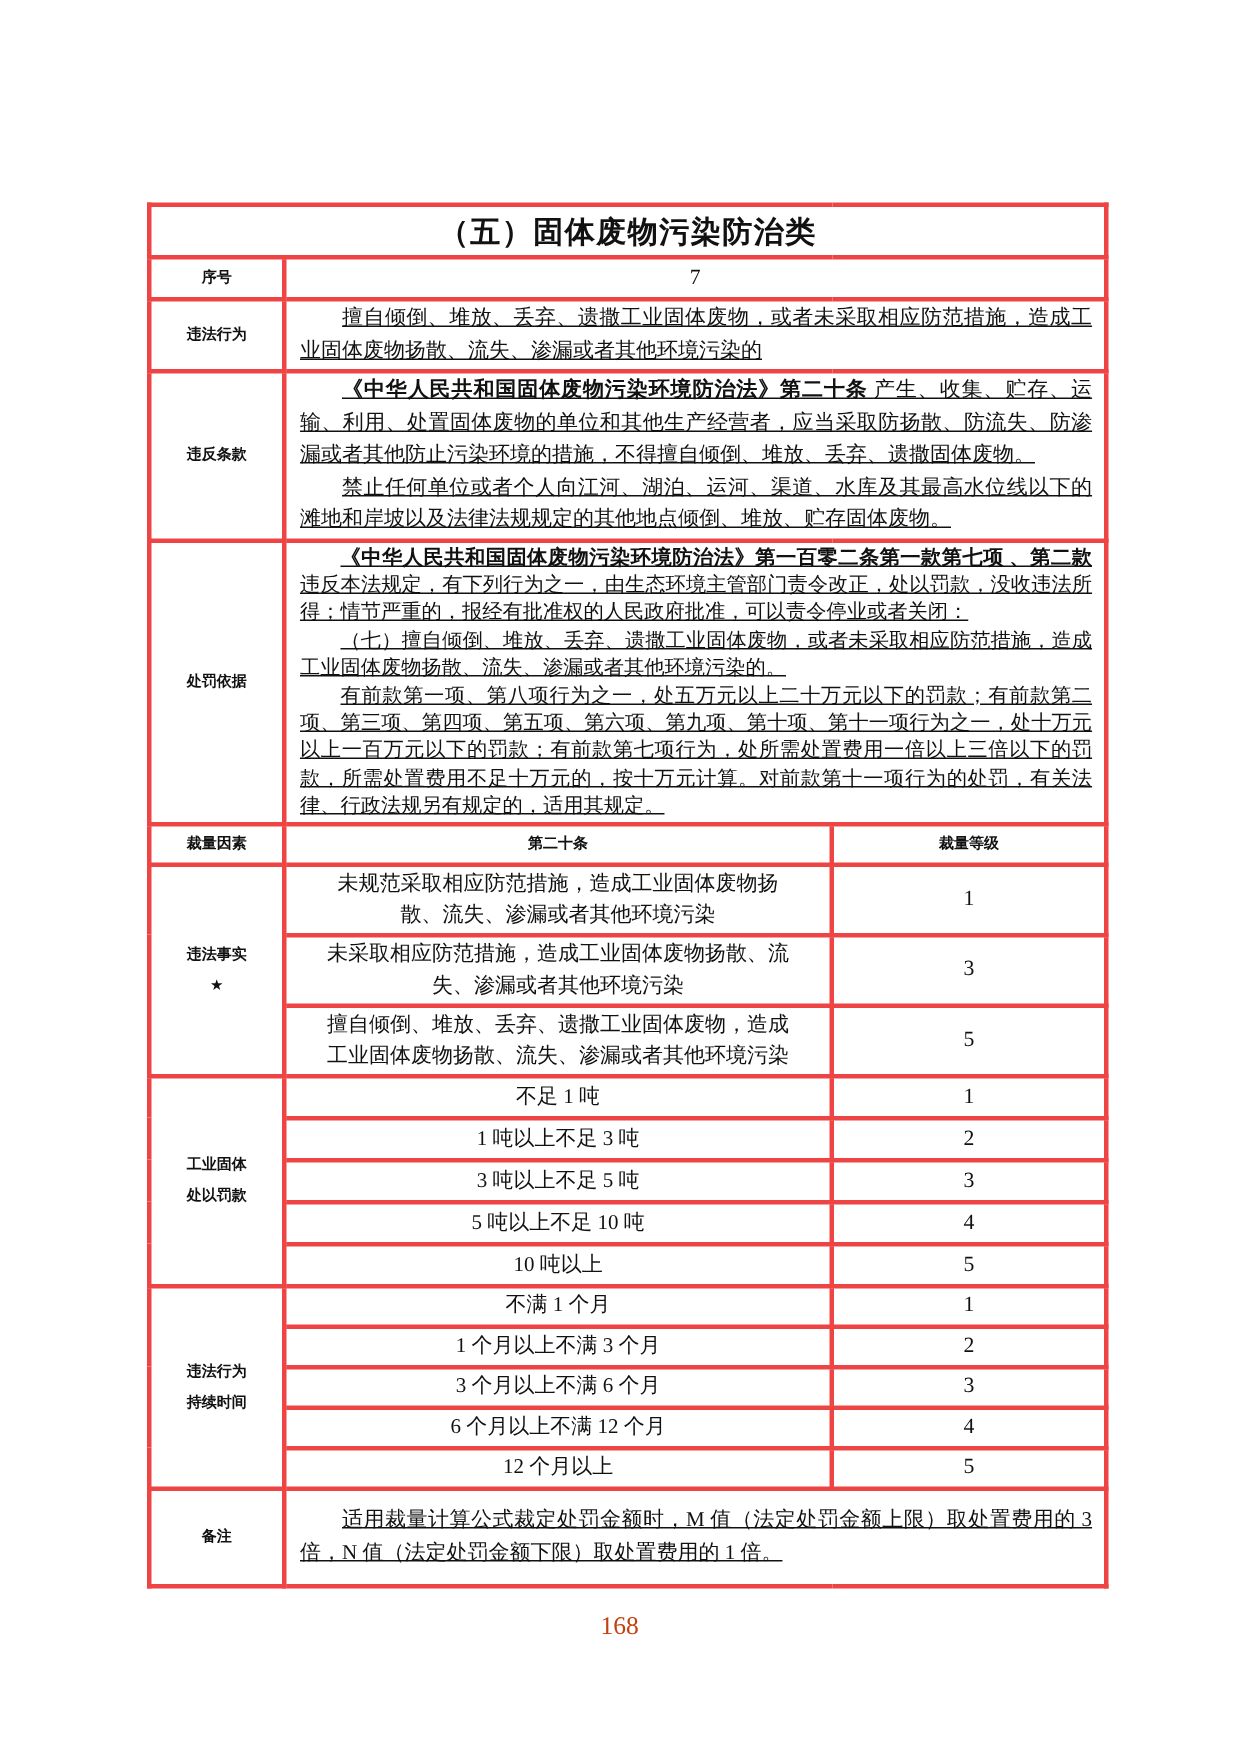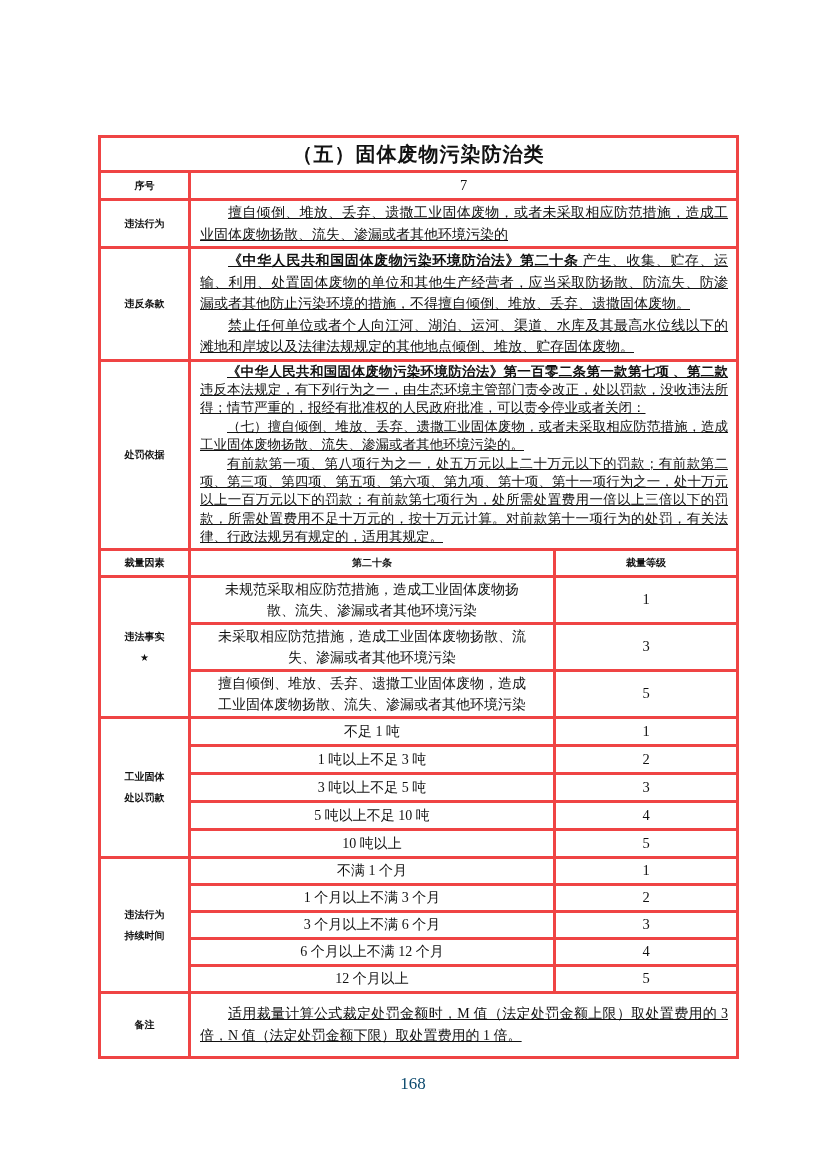--- a/index.html
+++ b/index.html
@@ -83,21 +83,21 @@
     font-size: 14.5px;
   }
   .page-number {
     position: absolute;
     left: 0;
     top: 1074px;
     width: 100%;
     text-align: center;
     font-family: "Liberation Serif", "DejaVu Serif", serif;
     font-size: 17px;
-    color: #0c4a6e;
+    color: #c2410c;
   }
 </style>
 </head>
 <body>
 
 <div class="page">
 
   <table class="main">
     <colgroup>
       <col style="width:90px">

